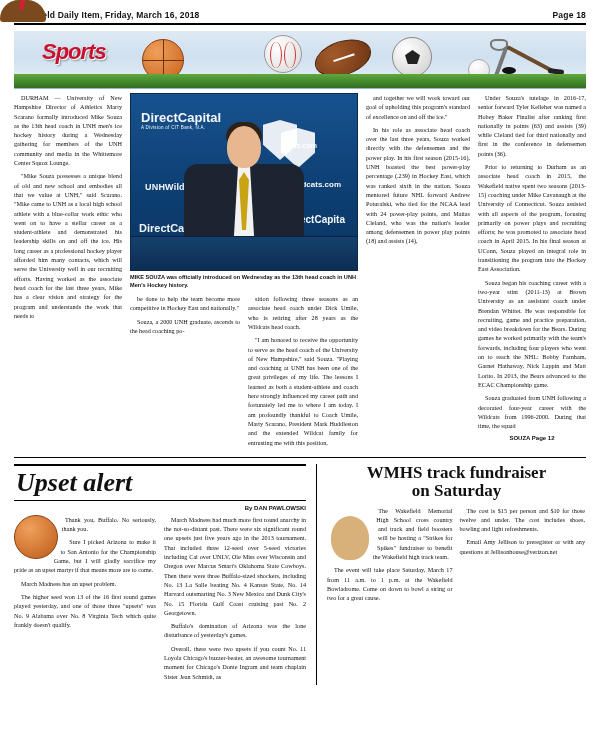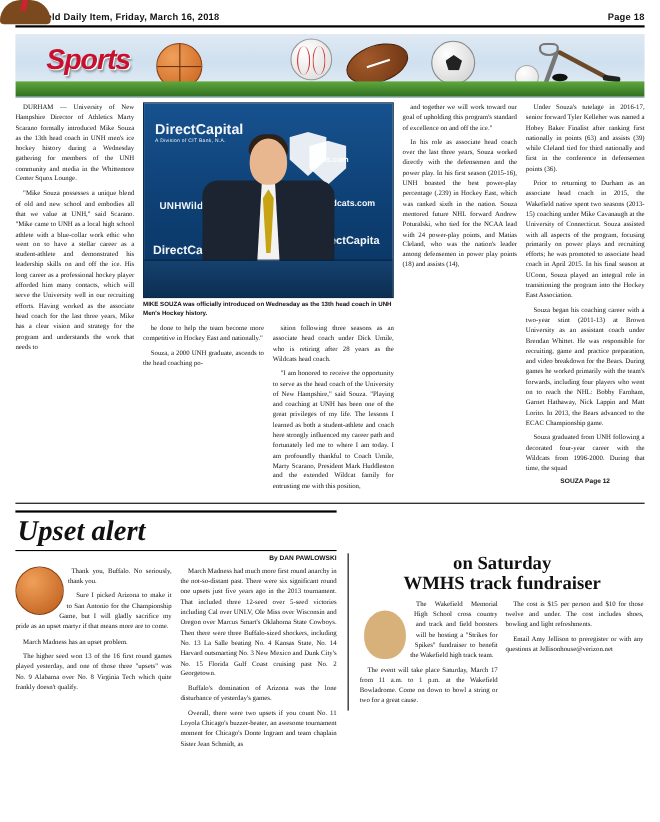--- a/index.html
+++ b/index.html
@@ -24,21 +24,21 @@
 
   
   .banner {
     position:relative; height:58px; margin-bottom:4px;
     background:linear-gradient(180deg,#dfe9f3 0%, #cfe0ef 45%, #e8f0f7 100%);
     overflow:hidden; border-bottom:1px solid #9bb3c7;
   }
   .banner .sports-word {
     position:absolute; left:28px; top:8px;
     font-family:"Liberation Sans", sans-serif;
-    font-style:italic; font-weight:bold; font-size:26px;
+    font-style:italic; font-weight:bold; font-size:22px;
     color:#c8102e; letter-spacing:-1px;
     text-shadow:1px 1px 0 #fff, 2px 2px 2px rgba(0,0,0,.35);
   }
   .ball { position:absolute; border-radius:50%; }
   .ball.basket { width:42px;height:42px;left:128px;top:8px;background:radial-gradient(circle at 35% 30%, #f0a05a, #c8601b); border:1px solid #8c3f10;}
   .ball.basket:before{content:"";position:absolute;left:50%;top:0;width:1px;height:100%;background:#6d3410;}
   .ball.basket:after{content:"";position:absolute;top:50%;left:0;height:1px;width:100%;background:#6d3410;}
   .ball.baseball { width:38px;height:38px;left:250px;top:4px;background:radial-gradient(circle at 35% 30%, #fff, #d8d8d8); border:1px solid #999;}
   .ball.baseball:before,.ball.baseball:after{content:"";position:absolute;top:6px;height:26px;width:10px;border:1px solid #c33;border-radius:50%;border-top:none;border-bottom:none;}
   .ball.baseball:before{left:5px;} .ball.baseball:after{right:5px;}
@@ -123,21 +123,21 @@
     font-weight:bold; font-size:5.6px; line-height:1.35;
     margin:3px 0 5px 0;
   }
   .center-cols { display:flex; gap:8px; }
   .center-cols .col { width:calc(50% - 4px); }
 
   
   .mid-rule { border-top:1px solid #000; margin:6px 0 0 0; }
 
   
-  .bottom { display:flex; gap:10px; margin-top:6px;align-items:center; }
+  .bottom { display:flex; gap:10px; margin-top:6px; }
   .upset { width:292px; }
   .upset-title {
     font-family:"Liberation Serif", serif; font-style:italic; font-weight:bold;
     font-size:26px; border-top:2px solid #000; border-bottom:1px solid #000;
     padding:2px 0 2px 2px; margin-bottom:4px;
   }
   .byline { font-family:"Liberation Sans", sans-serif; font-weight:bold; font-size:6px; text-align:right; margin-bottom:4px;}
   .upset-body { display:flex; gap:8px; }
   .upset-body .col { width:calc(50% - 4px); }
   .bball-big {
@@ -270,22 +270,22 @@
           <p>March Madness had much more first round anarchy in the not-so-distant past. There were six significant round one upsets just five years ago in the 2013 tournament. That included three 12-seed over 5-seed victories including Cal over UNLV, Ole Miss over Wisconsin and Oregon over Marcus Smart's Oklahoma State Cowboys. Then there were three Buffalo-sized shockers, including No. 13 La Salle beating No. 4 Kansas State, No. 14 Harvard outsmarting No. 3 New Mexico and Dunk City's No. 15 Florida Gulf Coast cruising past No. 2 Georgetown.</p>
           <p>Buffalo's domination of Arizona was the lone disturbance of yesterday's games.</p>
           <p>Overall, there were two upsets if you count No. 11 Loyola Chicago's buzzer-beater, an awesome tournament moment for Chicago's Donte Ingram and team chaplain Sister Jean Schmidt, as</p>
         </div>
       </div>
 
     </div>
 
     <div class="wmhs">
       <div class="wmhs-title">
+        <div>WMHS track fundraiser</div>
         <div>on Saturday</div>
-        <div>WMHS track fundraiser</div>
       </div>
       <div class="wmhs-body">
         <div class="col">
           <div class="warrior">
             <div class="wface"></div>
               <div class="whead"></div>
               <div class="wfeather"></div>
           </div>
           <p>The Wakefield Memorial High School cross country and track and field boosters will be hosting a "Strikes for Spikes" fundraiser to benefit the Wakefield high track team.</p>
           <p>The event will take place Saturday, March 17 from 11 a.m. to 1 p.m. at the Wakefield Bowladrome. Come on down to bowl a string or two for a great cause.</p>

